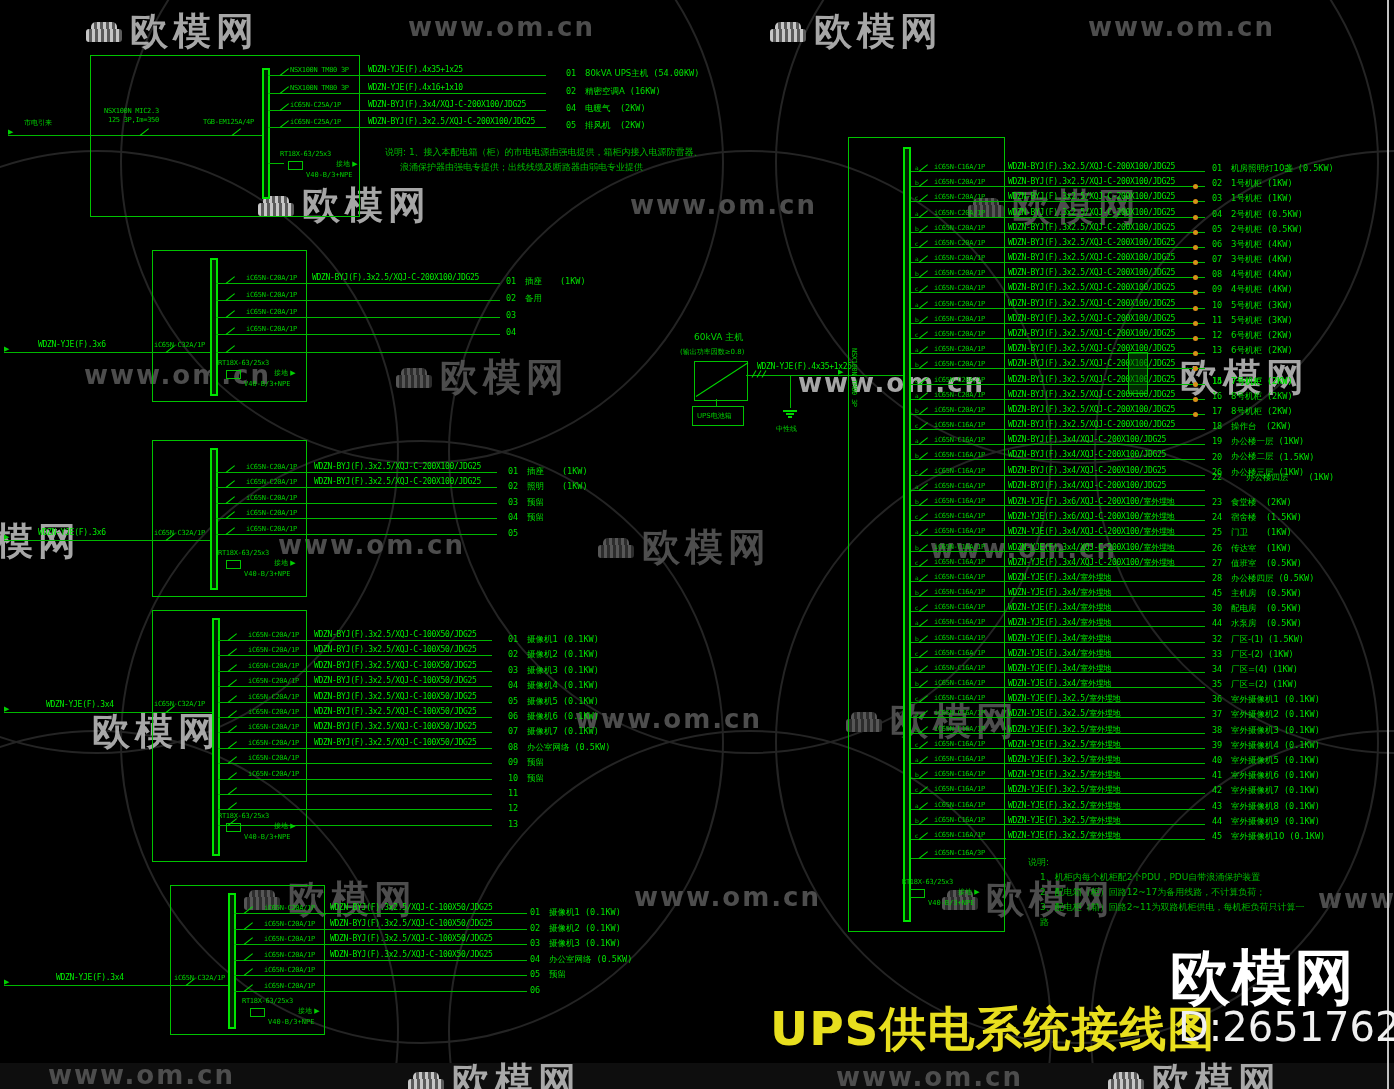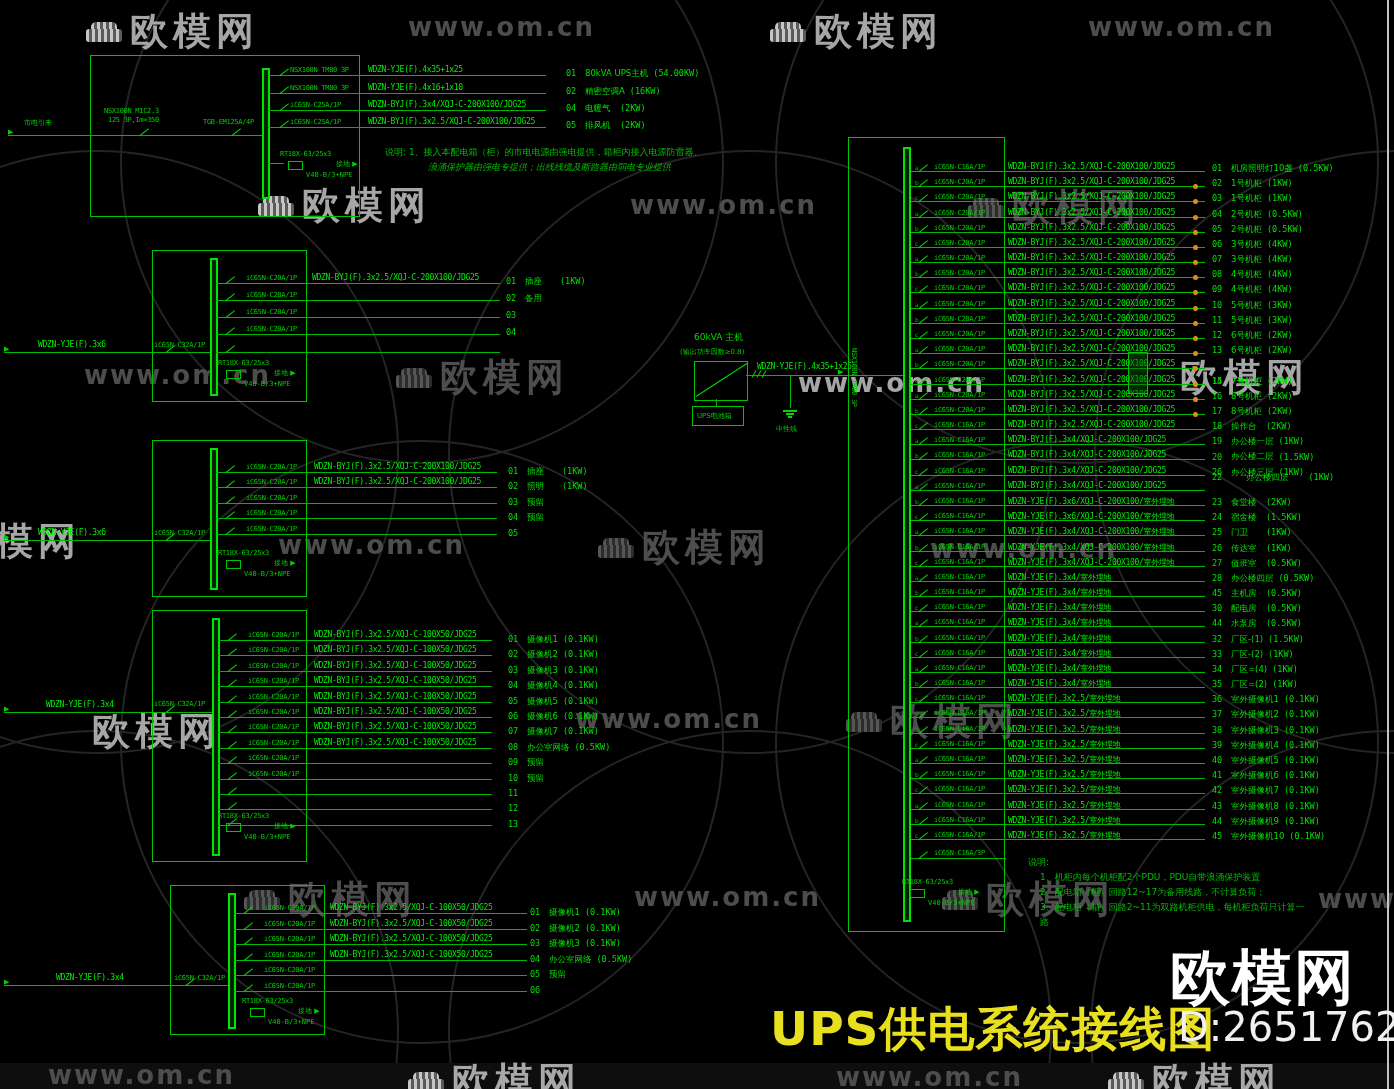--- a/index.html
+++ b/index.html
@@ -171,21 +171,21 @@
       <span class="num">05</span>
       <span class="load">排风机</span>
       <span class="pow">(2KW)</span>
     </div>
     <div class="abs wire" style="left: 268px; top: 163px; width: 16px;"></div>
     <div class="abs brkl mono" style="left: 280px; top: 150px;">RT18X-63/25x3</div>
     <div class="abs gbox" style="left: 288px; top: 161px; width: 13px; height: 7px;"></div>
     <div class="abs lbl7" style="left: 336px; top: 159px;">接地 ▶</div>
     <div class="abs lbl7 mono" style="left: 306px; top: 171px;">V40-B/3+NPE</div>
     <div class="abs note" style="left: 385px; top: 146px;">说明: 1、接入本配电箱（柜）的市电电源由强电提供，箱柜内接入电源防雷器、</div>
-    <div class="abs note" style="left: 428px; top: 161px; font-style: italic;">浪涌保护器由强电专提供；出线线缆及断路器由弱电专业提供</div>
+    <div class="abs note" style="left: 400px; top: 161px;">浪涌保护器由强电专提供；出线线缆及断路器由弱电专业提供</div>
     <div class="abs gbox" style="left: 152px; top: 250px; width: 153px; height: 150px;"></div>
     <div class="abs bus" style="left: 210px; top: 258px; height: 134px;"></div>
     <div class="abs wire" style="left: 4px; top: 352px; width: 206px;"></div>
     <div class="abs lbl7" style="left: 4px; top: 345px;">▶</div>
     <div class="abs slash" style="left: 166px; top: 352px;"></div>
     <div class="abs cab mono" style="left: 38px; top: 340px;">WDZN-YJE(F).3x6</div>
     <div class="abs brkl mono" style="left: 154px; top: 341px;">iC65N-C32A/1P</div>
     <div class="abs wire" style="left: 216px; top: 283px; width: 284px;"></div>
     <div class="abs slash" style="left: 226px; top: 283px;"></div>
     <div class="abs brkl mono" style="left: 246px; top: 274px;">iC65N-C20A/1P</div>

